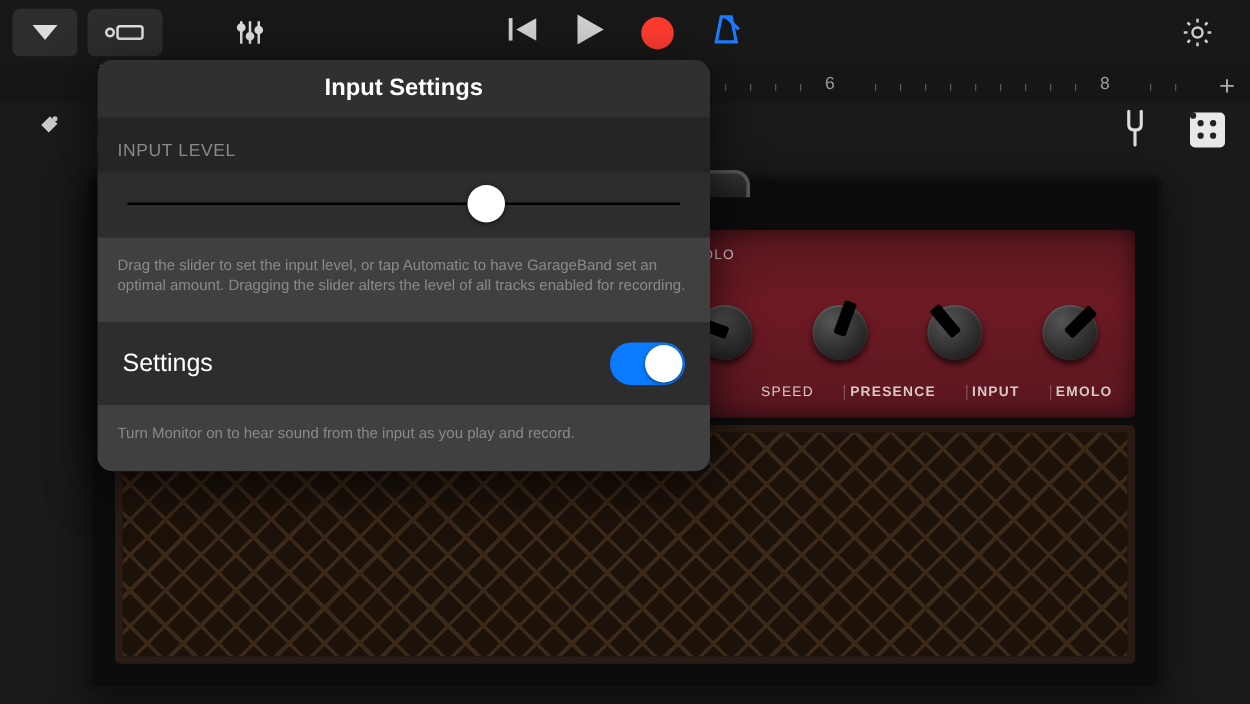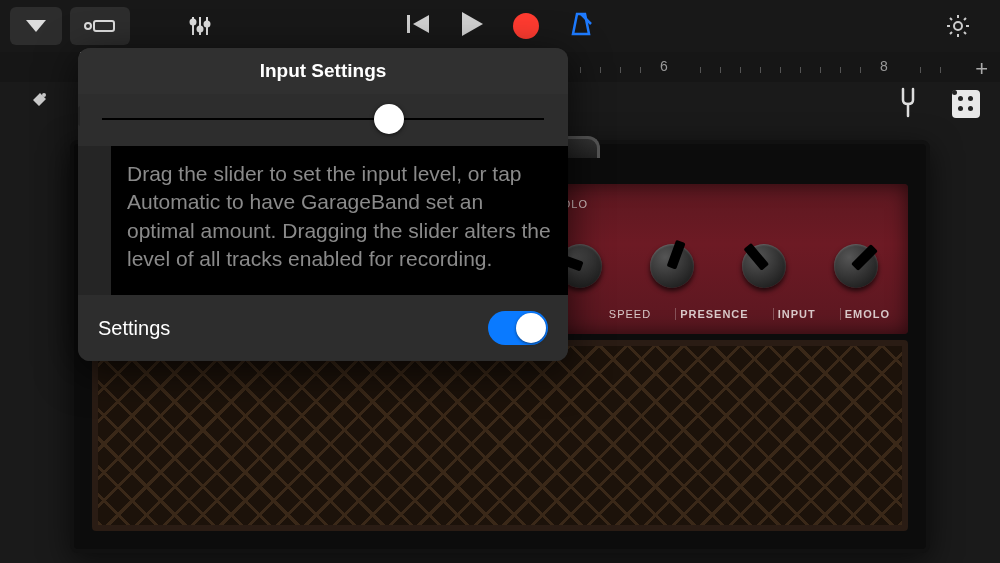--- a/index.html
+++ b/index.html
@@ -302,24 +302,23 @@
     width: 30px; height: 30px;
     background: #fff;
     border-radius: 50%;
     transform: translate(-50%, -50%);
     box-shadow: 0 1px 4px rgba(0,0,0,0.6);
   }
 
   .caption {
     padding: 14px 16px 22px;
     color: #8a8a8a;
-    font-size: 21px;
+    font-size: 12px;
     line-height: 1.35;
-    background: #000000;
-    margin-left: 33px;
+    background: #404040;
   }
 </style>
 </head>
 <body>
 
 <div class="toolbar">
   <div class="toolbar-btn dropdown">
     <svg width="20" height="12" viewBox="0 0 20 12">
         <polygon points="0,0 20,0 10,12" fill="#ddd"></polygon>
       </svg>
@@ -430,30 +429,32 @@
       <span>EMOLO</span>
     </div>
   </div>
   <div class="amp-grille"></div>
 </div>
 
 <div class="popover">
   <div class="popover-arrow"></div>
   <div class="popover-header">Input Settings</div>
 
+  <div class="section-label">INPUT LEVEL</div>
 
 
   <div class="slider-cell">
     <div class="slider-track">
       <div class="slider-thumb"></div>
     </div>
   </div>
 
   <div class="caption">Drag the slider to set the input level, or tap Automatic to have GarageBand set an optimal amount. Dragging the slider alters the level of all tracks enabled for recording.</div>
 
   <div class="cell">
     <span class="cell-label">Settings</span>
     <div class="switch on">
         <div class="thumb"></div>
       </div>
   </div>
 
+  <div class="caption">Turn Monitor on to hear sound from the input as you play and record.</div>
 </div>
 
 </body></html>

